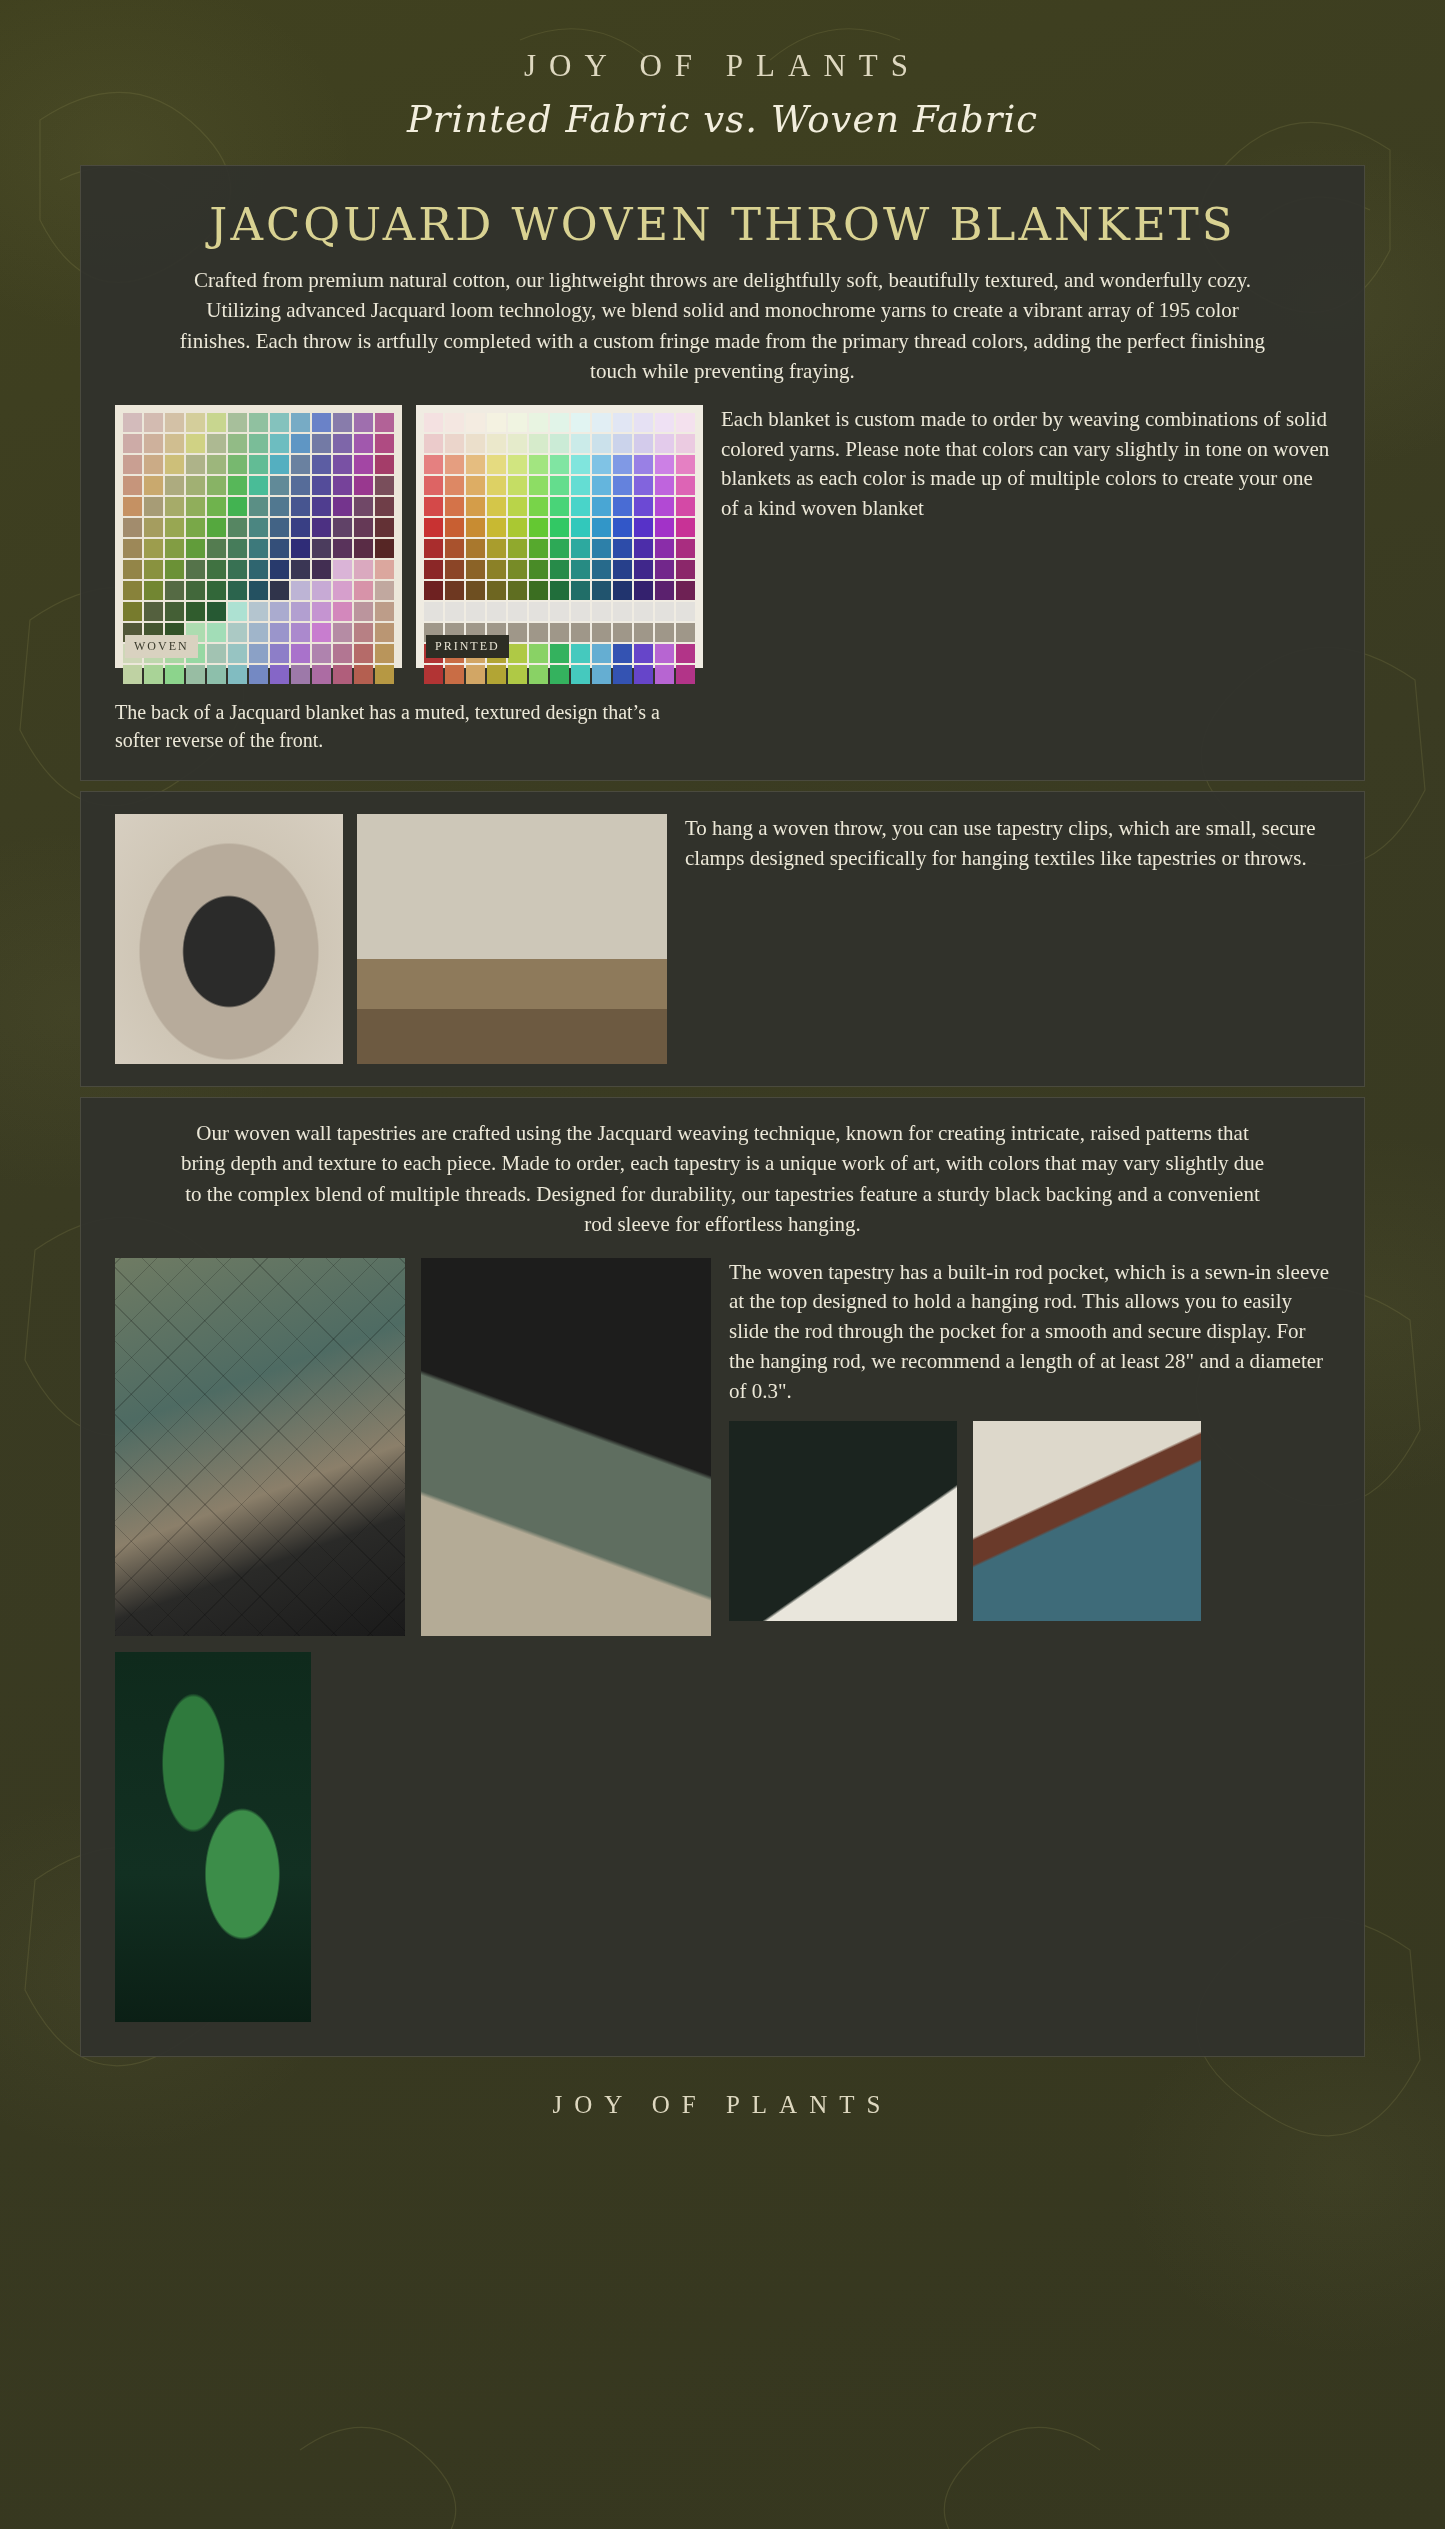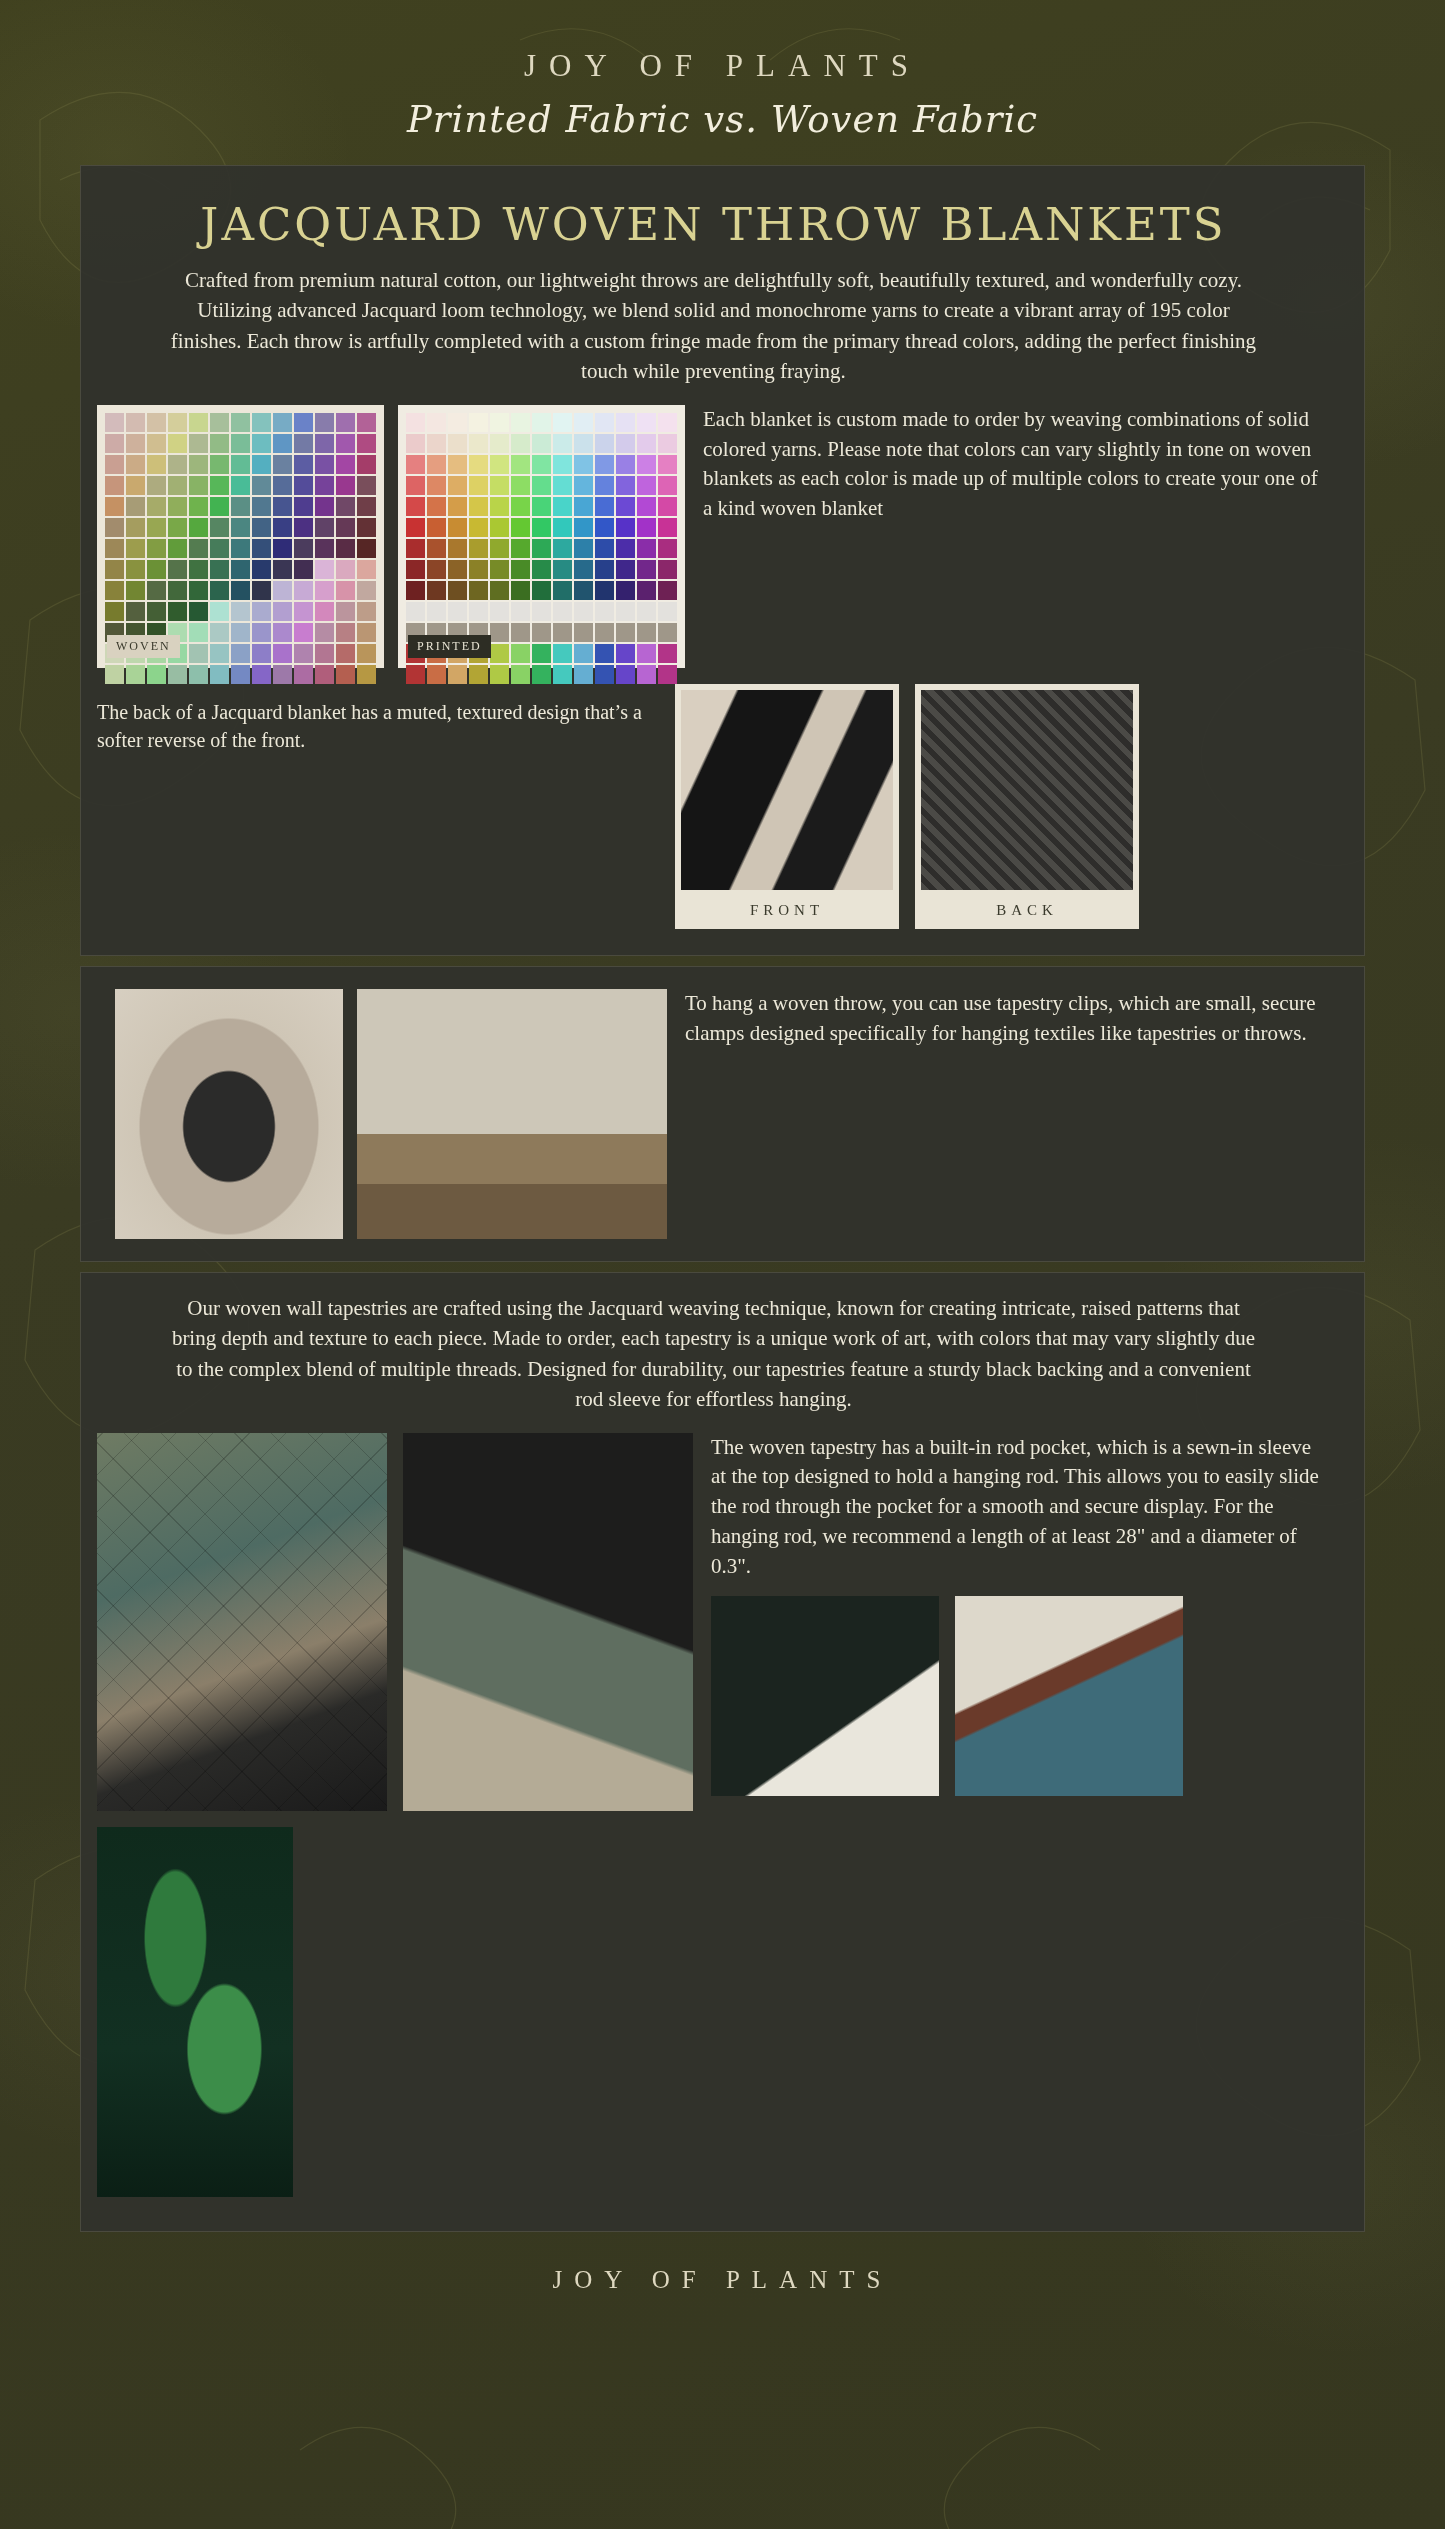--- a/index.html
+++ b/index.html
@@ -47,21 +47,21 @@
     margin-top: 14px;
     letter-spacing: 1px;
   }
 
   
   .panel {
     background: rgba(48,50,44,0.93);
     border: 1px solid rgba(190,185,150,0.18);
     margin: 0 auto;
     width: 1285px;
-    padding: 20px 34px 26px 16px;
+    padding: 20px 34px 26px 34px;
   }
   .panel.top { margin-top: 24px; }
   .panel.mid { margin-top: 10px; padding: 22px 34px; }
   .panel.bottom { margin-top: 10px; padding-bottom: 34px; }
 
   h2.section-title {
     font-family: "DejaVu Serif", serif;
     text-align: center;
     color: #d9d292;
     font-size: 45px;
@@ -546,37 +546,20 @@
       </div>
       <div class="side-text">
         <p>Each blanket is custom made to order by weaving combinations of solid colored yarns. Please note that colors can vary slightly in tone on woven blankets as each color is made up of multiple colors to create your one of a kind woven blanket</p>
       </div>
     </div>
 
     <div class="row" style="margin-top:16px;">
       <div style="width:560px;">
         <div class="caption">The back of a Jacquard blanket has a muted, textured design that’s a softer reverse of the front.</div>
       </div>
-      <div class="fb-pair">
-        <div class="fb-card">
-          <div class="fb-img">
-            <div class="img-blk" style="background:
-              linear-gradient(115deg,#d9cfc0 0%,#d9cfc0 18%,#151515 19%,#151515 46%,#cfc5b5 47%,#cfc5b5 60%,#1b1b1b 61%,#1b1b1b 80%,#d6ccbd 81%);"></div>
-          </div>
-          <div class="fb-cap">FRONT</div>
-        </div>
-        <div class="fb-card">
-          <div class="fb-img">
-            <div class="img-blk" style="background:
-              repeating-linear-gradient(45deg,#4b4a46 0 6px,#2e2d2b 6px 12px),
-              linear-gradient(90deg,#5d5a52,#3c3b38);"></div>
-          </div>
-          <div class="fb-cap">BACK</div>
-        </div>
-      </div>
     </div>
   </div>
 
   <div class="panel mid">
     <div class="row">
       <div class="mid-photos">
         <div class="mid-photo">
           <div class="img-blk" style="background:
             radial-gradient(ellipse at 50% 55%, #2b2b2a 0 28%, #b7ab9b 29% 55%, #cfc6b6 56%, #d7cfc1 100%);"></div>
         </div>

